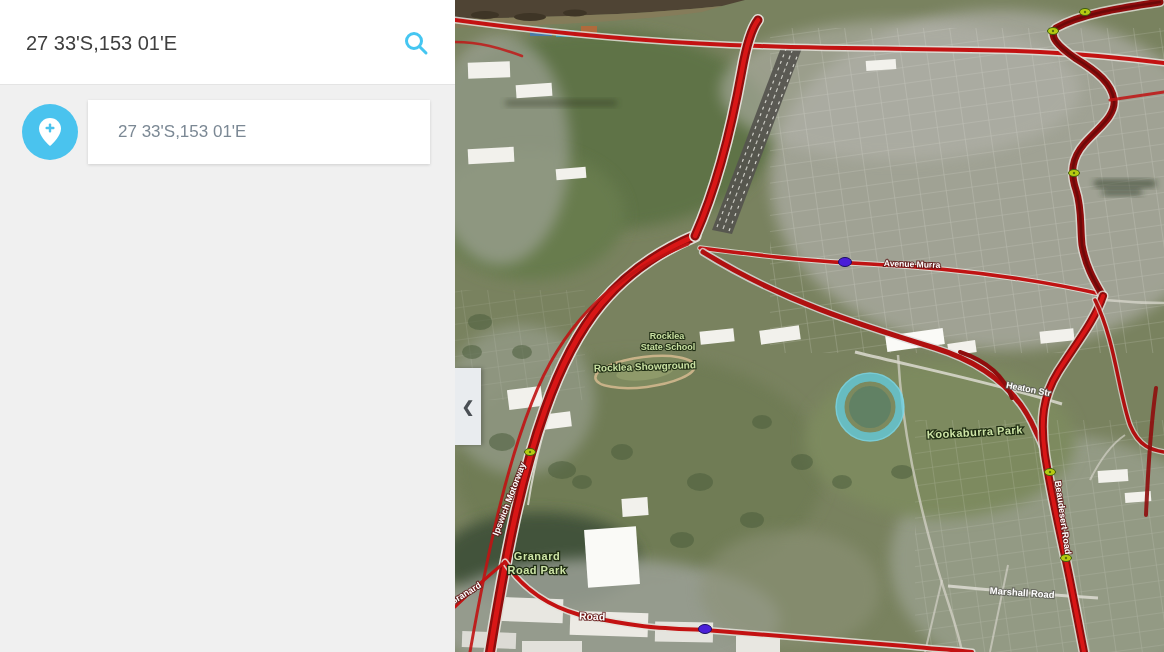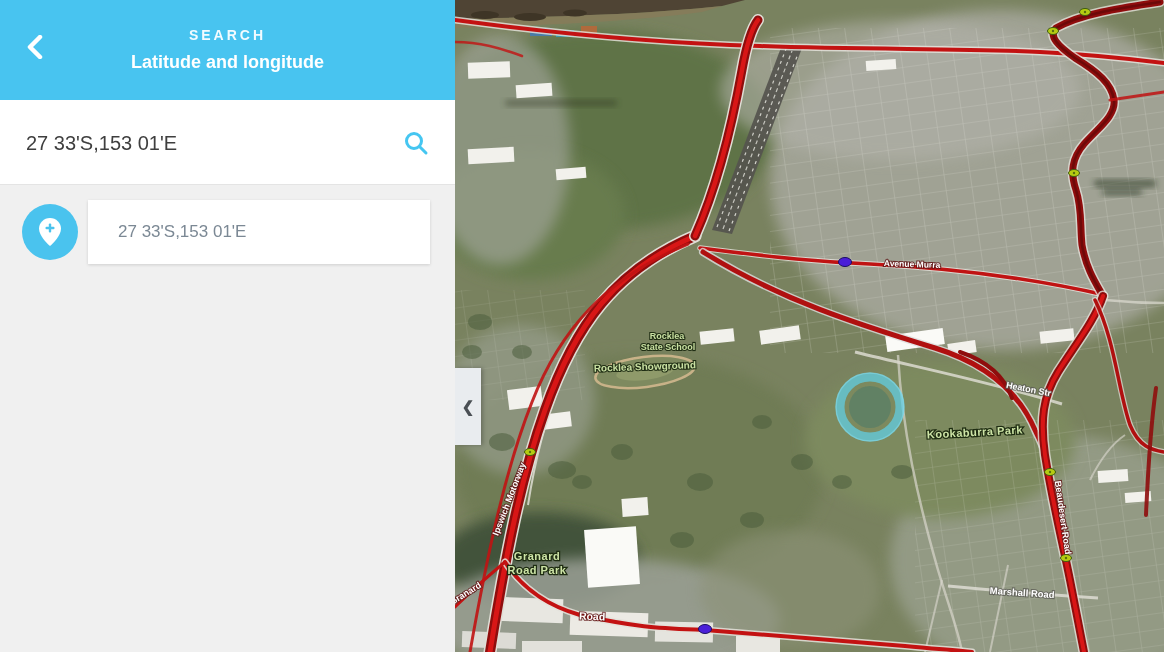--- a/index.html
+++ b/index.html
@@ -38,29 +38,20 @@
   .lbl-park-sm{font-size:9px;font-weight:700;fill:#c9e0a2;stroke:#202e14;stroke-width:2.2px;paint-order:stroke;}
   .lbl-road{font-size:9.5px;font-weight:700;fill:#ffffff;stroke:rgba(95,22,22,.85);stroke-width:2px;paint-order:stroke;}
   .lbl-road-gray{font-size:9.5px;font-weight:700;fill:#ffffff;stroke:rgba(90,90,84,.8);stroke-width:2px;paint-order:stroke;}
 </style>
 </head>
 <body>
 
 <div class="app">
 
   <aside class="sidebar">
-    <div class="sb-header">
-      <button class="back-btn">
-        <svg width="20" height="24" viewBox="0 0 20 24">
-          <path d="M15,2 L5,12 L15,22" fill="none" stroke="#ffffff" stroke-width="4.5" stroke-linecap="round" stroke-linejoin="round"></path>
-        </svg>
-      </button>
-      <div class="hdr-title">SEARCH</div>
-      <div class="hdr-sub">Latitude and longitude</div>
-    </div>
 
     <div class="search-row">
       <input class="search-input" type="text" value="27 33'S,153 01'E" style="">
       <svg class="search-icon" viewBox="0 0 26 26">
         <circle cx="11" cy="11" r="7.5" fill="none" stroke="#45c6f1" stroke-width="3"></circle>
         <line x1="16.5" y1="16.5" x2="23" y2="23" stroke="#45c6f1" stroke-width="3" stroke-linecap="round"></line>
       </svg>
     </div>
 
     <div class="result-row">

